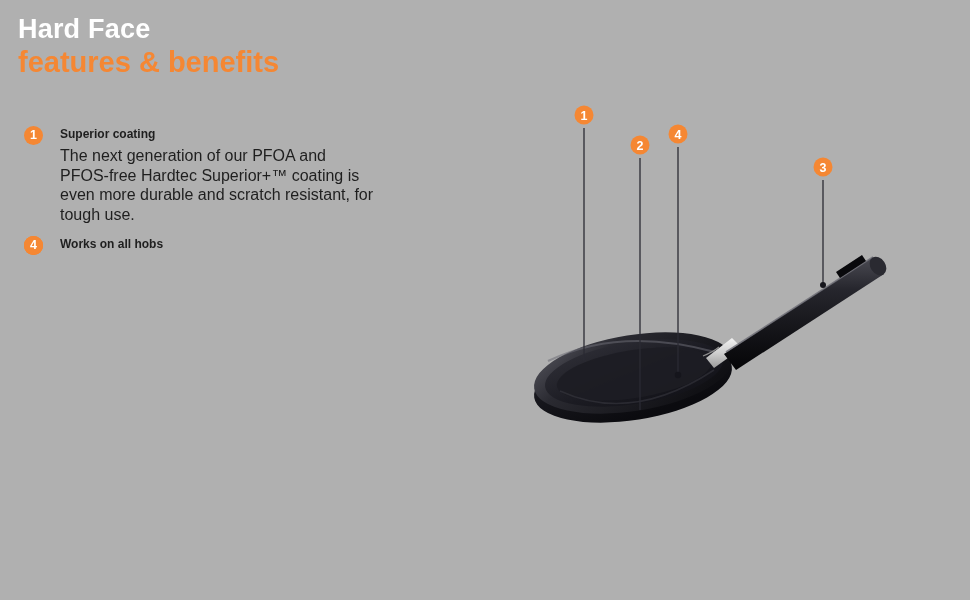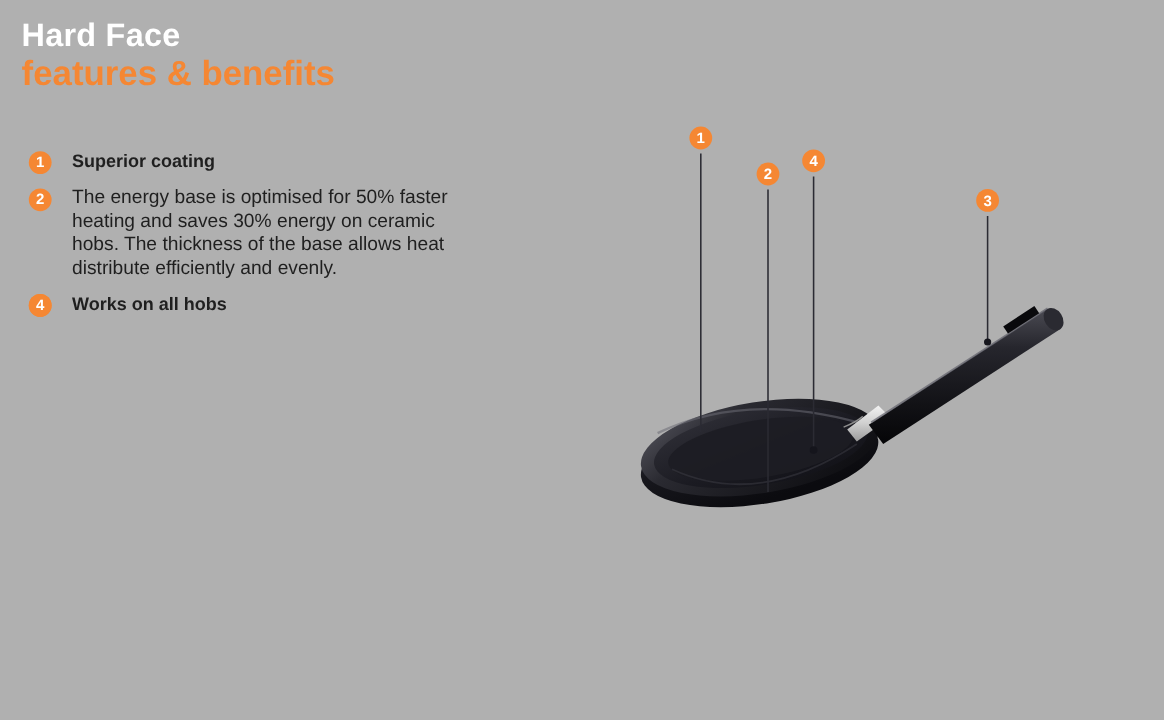--- a/index.html
+++ b/index.html
@@ -32,21 +32,21 @@
   }
   .feature { position: relative; padding-left: 36px; margin-bottom: 10px; }
   .badge {
     position: absolute; left: 0; top: 2px;
     width: 19px; height: 19px; border-radius: 50%;
     background: #f58733; color: #ffffff;
     font-size: 12.5px; font-weight: bold;
     line-height: 19px; text-align: center;
   }
   .feature-title {
-    font-size: 15px; font-weight: bold; color: #1f1f1f;
+    font-size: 12px; font-weight: bold; color: #1f1f1f;
     line-height: 21px; margin-bottom: 1px;
   }
   .feature-body {
     font-size: 16px; color: #1f1f1f; line-height: 19.5px;
     white-space: pre-line;
   }
 
   
   #product { position: absolute; left: 500px; top: 80px; width: 460px; height: 380px; }
   #product svg { display: block; }
@@ -66,28 +66,28 @@
   <div id="header">
     <div id="title">Hard Face</div>
     <div id="subtitle">features &amp; benefits</div>
   </div>
 
   <div id="features">
 
     <div class="feature">
       <span class="badge">1</span>
       <div class="feature-title">Superior coating</div>
+      <div class="feature-body">The next generation of our PFOA and
+PFOS-free Hardtec Superior+™ coating is
+even more durable and scratch resistant, for
+tough use.</div>
     </div>
 
     <div class="feature">
       <span class="badge">2</span>
-      <div class="feature-body">The energy base is optimised for 50% faster
-heating and saves 30% energy on ceramic
-hobs. The thickness of the base allows heat
-distribute efficiently and evenly.</div>
     </div>
 
     <div class="feature">
       <span class="badge">3</span>
     </div>
 
     <div class="feature">
       <span class="badge">4</span>
       <div class="feature-title">Works on all hobs</div>
     </div>

